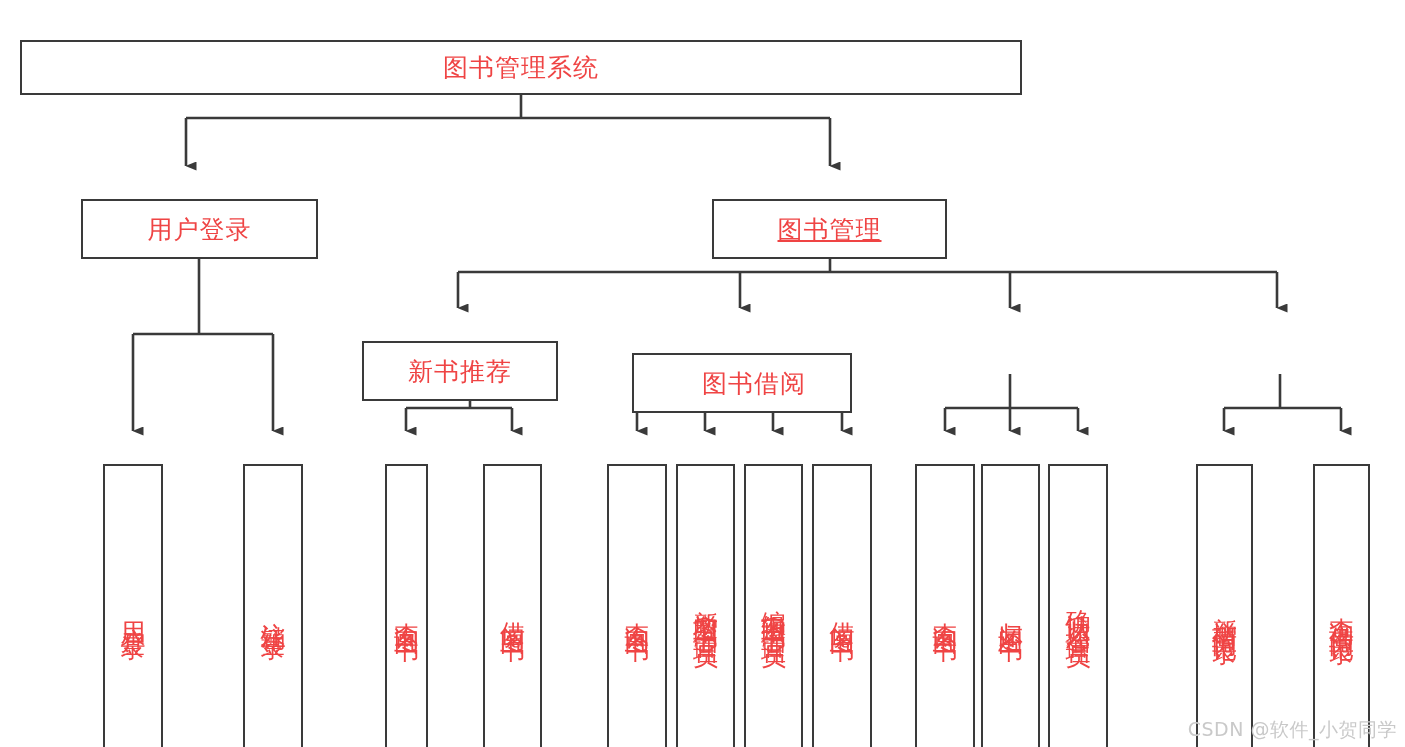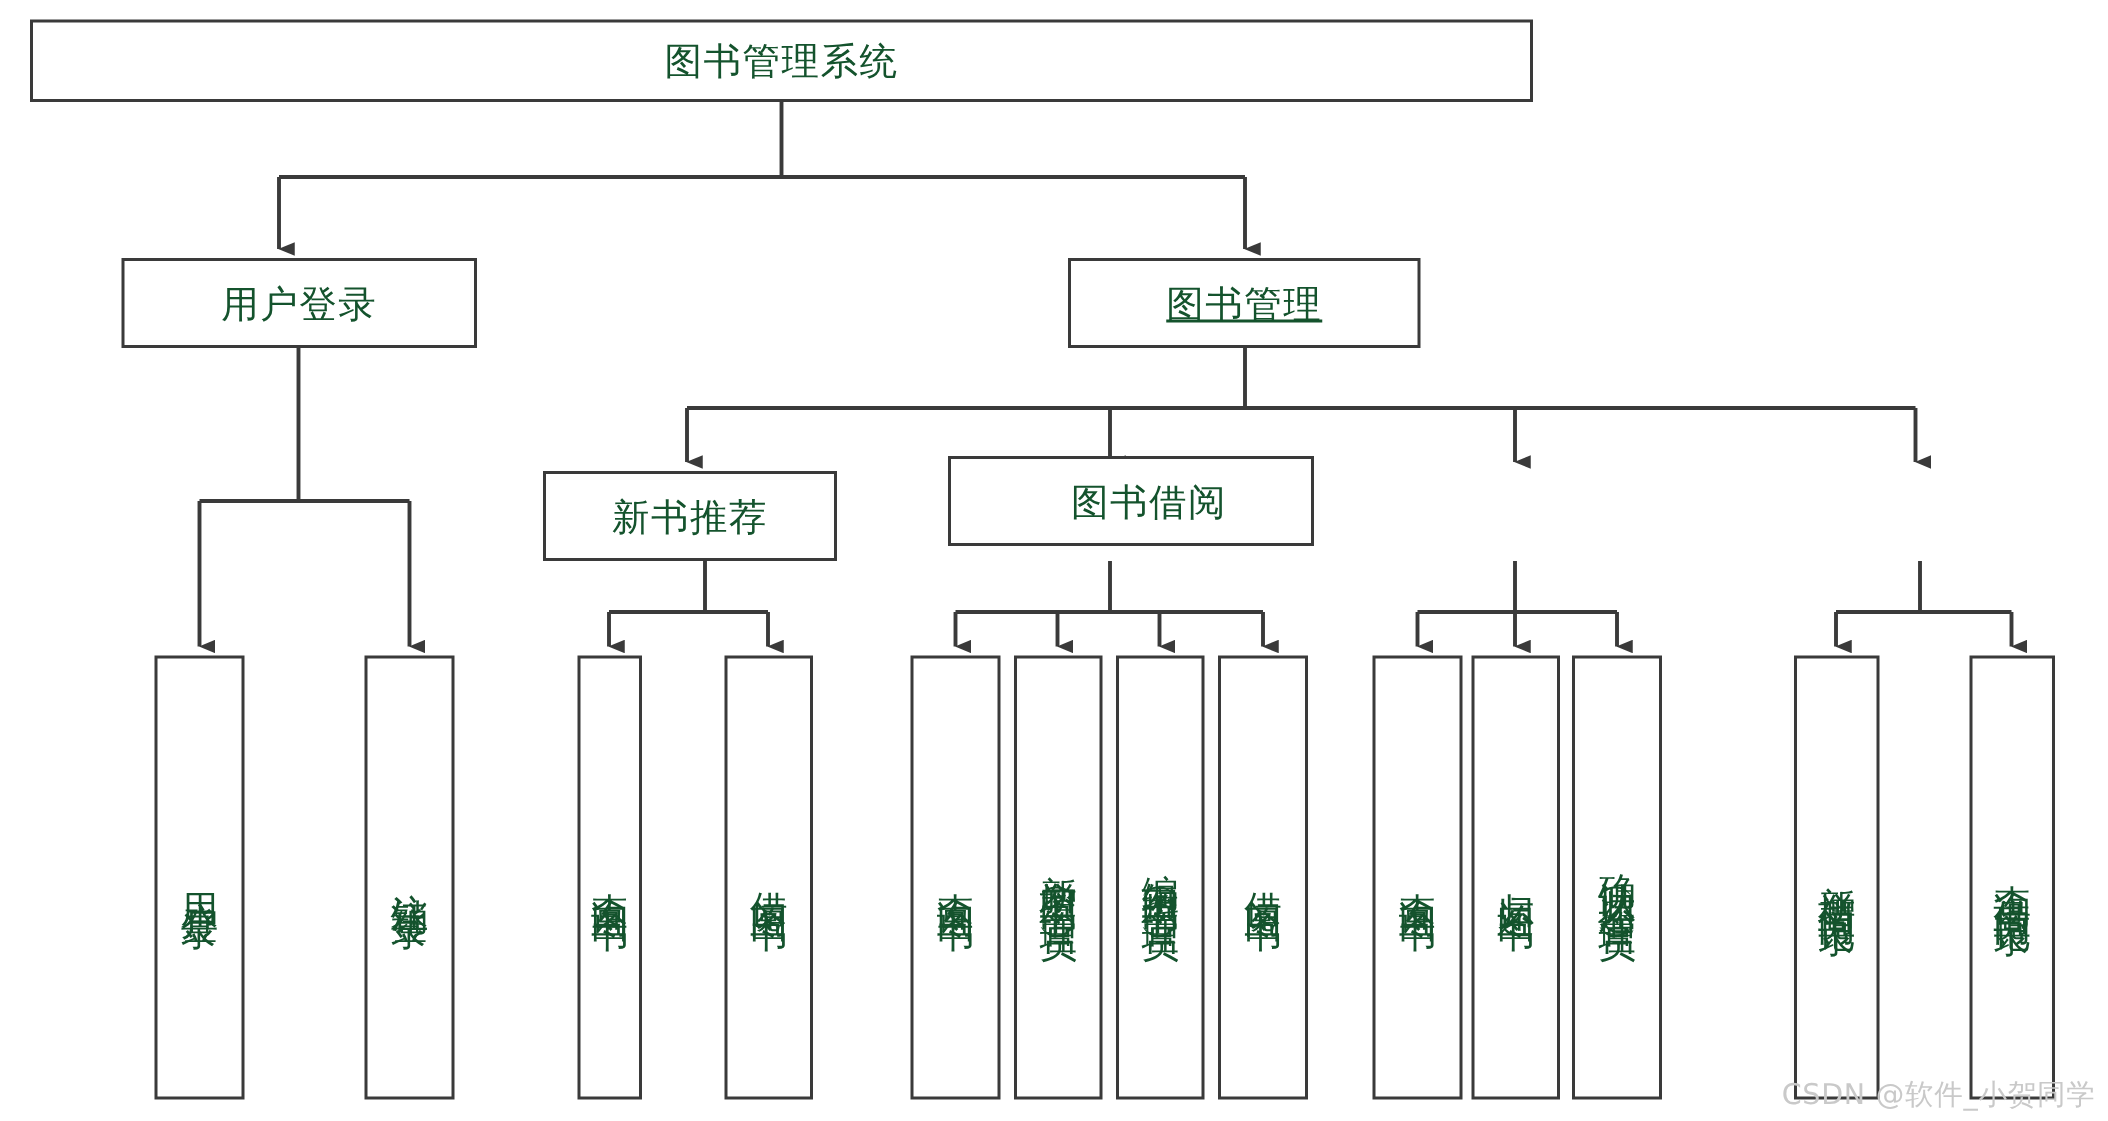--- a/index.html
+++ b/index.html
@@ -1,20 +1,20 @@
 <!DOCTYPE html>
 <html><head>
 <meta charset="utf-8">
 <style>
   html,body{margin:0;padding:0;background:#ffffff;}
   body{width:1405px;height:747px;font-family:"DejaVu Sans","Liberation Sans",sans-serif;}
   #stage{position:relative;width:1405px;height:747px;overflow:hidden;background:#fff;}
   svg.links{position:absolute;left:0;top:0;width:1405px;height:747px;pointer-events:none;}
   .node{position:absolute;box-sizing:border-box;background:#ffffff;border:2.5px solid #3a3a3a;
-        display:flex;align-items:center;justify-content:center;color:#14532d;z-index:2;}
+        display:flex;align-items:center;justify-content:center;color:#ef4444;z-index:2;margin-top:27px;}
   .node.h{font-size:25px;letter-spacing:1px;}
   .node.v{writing-mode:vertical-rl;text-orientation:upright;font-size:25px;letter-spacing:5px;
           padding:6px 0;align-items:center;justify-content:center;line-height:1;}
   .node.v .tx{writing-mode:vertical-rl;text-orientation:upright;display:block;}
   .watermark{position:absolute;right:8px;bottom:4px;font-size:19px;color:#c9c9c9;
              letter-spacing:.5px;z-index:3;white-space:nowrap;}
 </style>
 </head>
 <body>
 
@@ -77,21 +77,21 @@
   <div class="node h" style="left:81px;top:172px;width:237px;height:60px;">
     <span class="tx">用户登录</span>
   </div>
   <div class="node h" style="left:712px;top:172px;width:235px;height:60px;text-decoration:underline;">
     <span class="tx">图书管理</span>
   </div>
 
   <div class="node h" style="left:362px;top:314px;width:196px;height:60px;">
     <span class="tx">新书推荐</span>
   </div>
-  <div class="node h" style="left:632px;top:304px;width:244px;height:60px;padding-left:24px;">
+  <div class="node h" style="left:632px;top:326px;width:220px;height:60px;padding-left:24px;">
     <span class="tx">图书借阅</span>
   </div>
 
   <div class="node v" style="left:103px;top:437px;width:60px;height:296px;">
     <span class="tx">用户登录</span>
   </div>
   <div class="node v" style="left:243px;top:437px;width:60px;height:296px;">
     <span class="tx">注销登录</span>
   </div>
 

